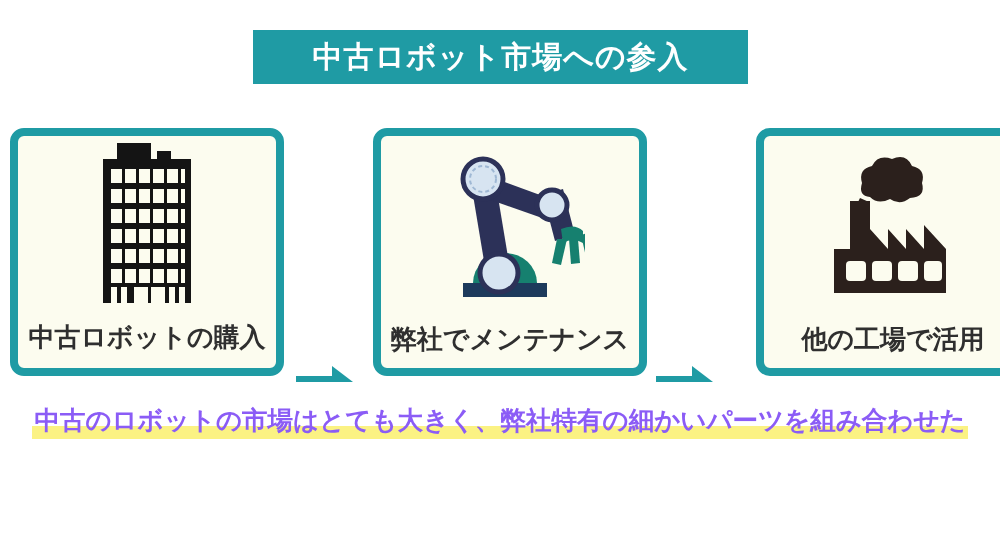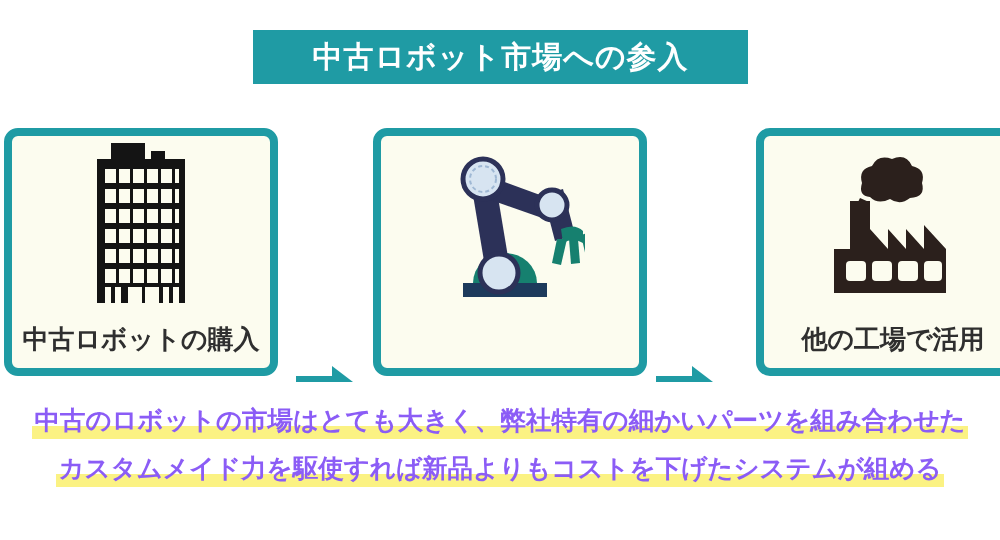--- a/index.html
+++ b/index.html
@@ -57,21 +57,21 @@
     position: absolute;
     top: 0;
     width: 274px;
     height: 248px;
     box-sizing: border-box;
     background: #fcfcef;
     border: 8px solid #1f9ba4;
     border-radius: 14px;
     overflow: hidden;
   }
-  .card-1 { left: 4px; }
+  .card-1 { left: 10px; font-family: Liberation Mono, monospace; }
   .card-2 { left: 373px; }
   .card-3 { left: 756px; }
 
   .card-icon {
     position: absolute;
     left: 0;
     top: 4px;
     width: 100%;
     height: 166px;
     display: flex;
@@ -226,20 +226,21 @@
           <circle cx="64" cy="130" r="19" fill="#d7e4f1" stroke="#2c3158" stroke-width="5"></circle>
 
           <g fill="#16806f">
             <path d="M126 86 q14 -6 22 2 l0 12 q-10 -6 -20 0 z"></path>
             <path d="M122 96 l10 0 l-6 26 l-9 -2 z"></path>
             <path d="M134 96 l9 0 l2 24 l-9 1 z"></path>
             <path d="M146 92 l7 -2 l6 22 l-8 2 z"></path>
           </g>
         </svg>
       </div>
+      <div class="card-label">弊社でメンテナンス</div>
     </div>
 
     <div class="card card-3">
       <div class="card-icon">
         <svg width="150" height="160" viewBox="0 0 150 160" aria-hidden="true">
           <g fill="#2b201c">
 
             <path d="M44 40 q-4 -14 10 -17 q6 -12 20 -7 q14 -6 20 7 q14 3 10 17 q4 14 -12 15 q-10 8 -20 1 q-12 6 -20 -2 q-12 -1 -8 -14 Z"></path>
             <path d="M42 55 q-4 6 2 9 q5 2 7 -5 z"></path>
 
@@ -269,18 +270,15 @@
         <path d="M0 16 L36 16 L36 6 L57 22 L0 22 Z" fill="#1f9ba4"></path>
       </svg>
     </div>
 
   </div>
 
   <div class="caption">
     <div class="caption-line">
       <span class="hl">中古のロボットの市場はとても大きく、弊社特有の細かいパーツを組み合わせた</span>
     </div>
-    <div class="caption-line">
-      <span class="hl">カスタムメイド力を駆使すれば新品よりもコストを下げたシステムが組める</span>
-    </div>
   </div>
 
 </div>
 
 </body></html>

